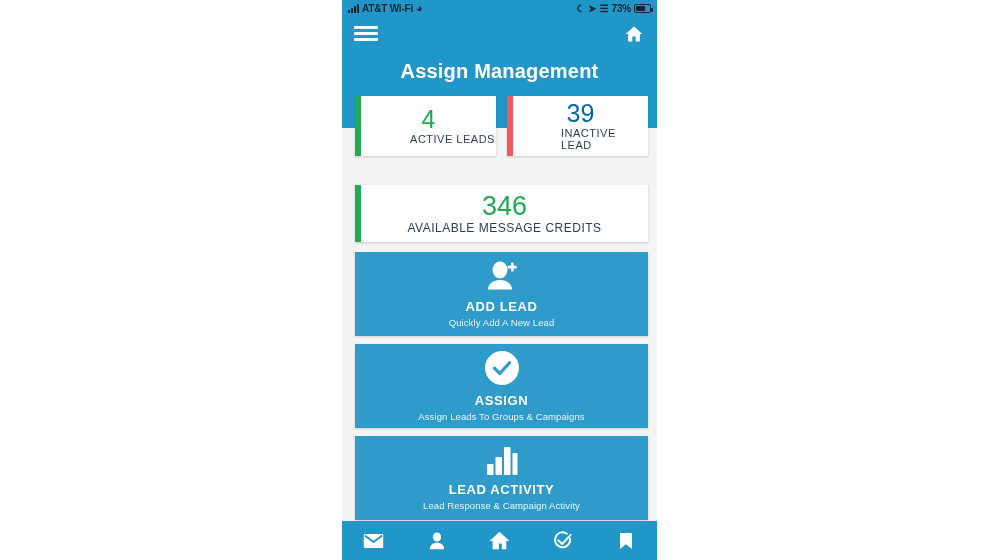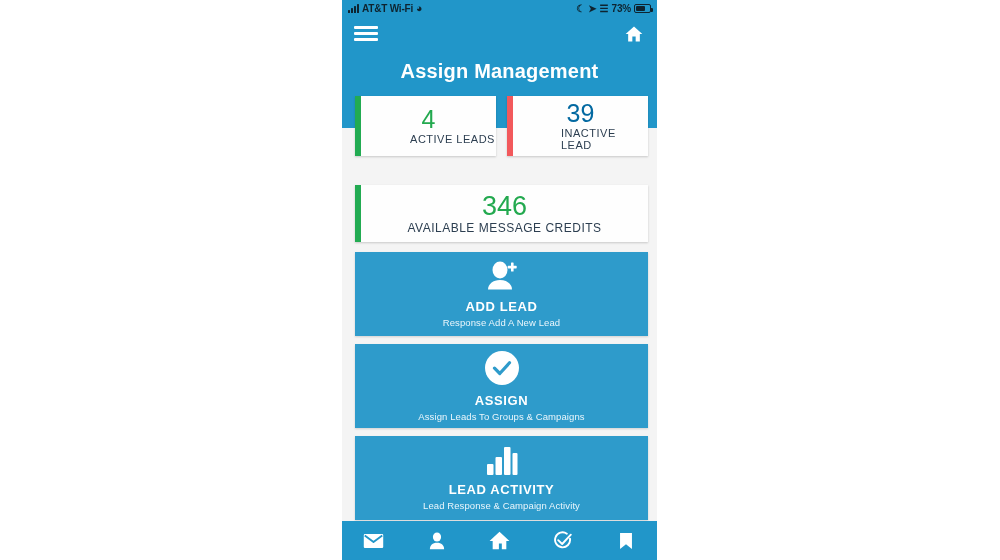--- a/index.html
+++ b/index.html
@@ -176,21 +176,21 @@
       <div class="tile" id="tile-add">
         <div class="tile-icon">
           <svg width="34" height="32" viewBox="0 0 34 32" fill="#ffffff" aria-hidden="true">
             <ellipse cx="15" cy="10" rx="7.5" ry="8.5"></ellipse>
             <path d="M15 20c-7 0-12 4.2-12 9.5h24C27 24.2 22 20 15 20Z"></path>
             <rect x="26" y="2.5" width="2.6" height="9" rx="0.6"></rect>
             <rect x="22.7" y="5.8" width="9" height="2.6" rx="0.6"></rect>
           </svg>
         </div>
         <div class="tile-title">ADD LEAD</div>
-        <div class="tile-sub">Response Add A New Lead</div>
+        <div class="tile-sub">Quickly Add A New Lead</div>
       </div>
 
       <div class="tile" id="tile-activity">
         <div class="tile-icon">
           <svg width="32" height="30" viewBox="0 0 32 30" fill="#ffffff" aria-hidden="true">
             <rect x="1" y="19" width="6.5" height="11" rx="1"></rect>
             <rect x="9.5" y="12" width="6.5" height="18" rx="1"></rect>
             <rect x="18" y="2" width="6.5" height="28" rx="1"></rect>
             <rect x="26.5" y="8" width="5" height="22" rx="1"></rect>
           </svg>

